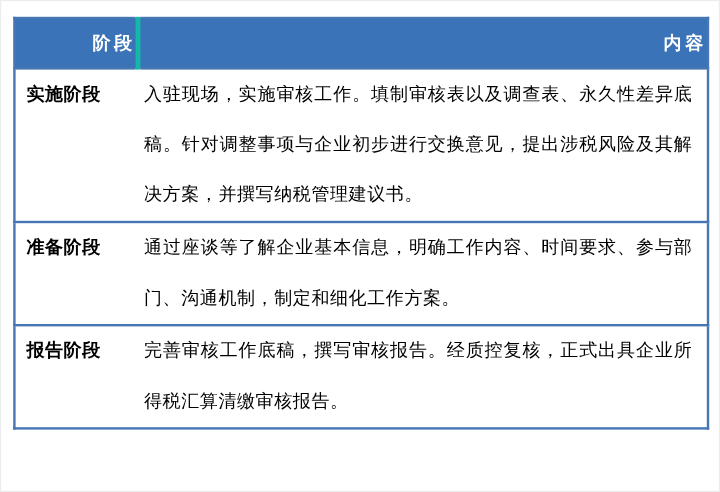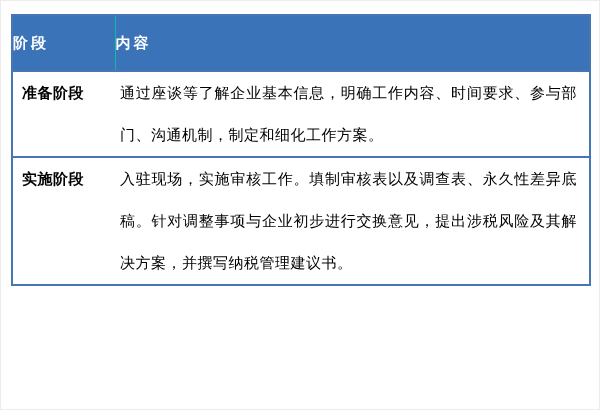--- a/index.html
+++ b/index.html
@@ -25,28 +25,28 @@
   table.process-table tr {
     border: 2px solid #4676b4;
   }
   table.process-table td,
   table.process-table th {
     border: none;
   }
   thead th {
     background: #3a73b8;
     color: #ffffff;
-    height: 56px;
+    height: 42px;
     font-size: 15px;
     font-weight: bold;
     letter-spacing: 3px;
-    text-align: left;
+    text-align: right;
     vertical-align: middle;
   }
-  thead th.col-content { border-left: 1px solid #14b8a6; }
+  thead th.col-content { border-left: 4px solid #14b8a6; }
   th.col-stage { width: 103px; }
   tbody td {
     background: #ffffff;
     color: #000000;
     font-size: 15px;
     line-height: 42px;
     letter-spacing: 0.5px;
     vertical-align: top;
   }
   tbody td.stage {
@@ -67,22 +67,26 @@
 <div class="page">
   <table class="process-table">
     <thead>
       <tr>
         <th class="col-stage">阶段</th>
         <th class="col-content">内容</th>
       </tr>
     </thead>
     <tbody>
       <tr>
+        <td class="stage">实施阶段</td>
+        <td class="content">入驻现场，实施审核工作。填制审核表以及调查表、永久性差异底稿。针对调整事项与企业初步进行交换意见，提出涉税风险及其解决方案，并撰写纳税管理建议书。</td>
+      </tr>
+      <tr>
         <td class="stage">准备阶段</td>
         <td class="content">通过座谈等了解企业基本信息，明确工作内容、时间要求、参与部门、沟通机制，制定和细化工作方案。</td>
       </tr>
       <tr>
-        <td class="stage">实施阶段</td>
-        <td class="content">入驻现场，实施审核工作。填制审核表以及调查表、永久性差异底稿。针对调整事项与企业初步进行交换意见，提出涉税风险及其解决方案，并撰写纳税管理建议书。</td>
+        <td class="stage">报告阶段</td>
+        <td class="content">完善审核工作底稿，撰写审核报告。经质控复核，正式出具企业所得税汇算清缴审核报告。</td>
       </tr>
     </tbody>
   </table>
 </div>
 
 </body></html>

